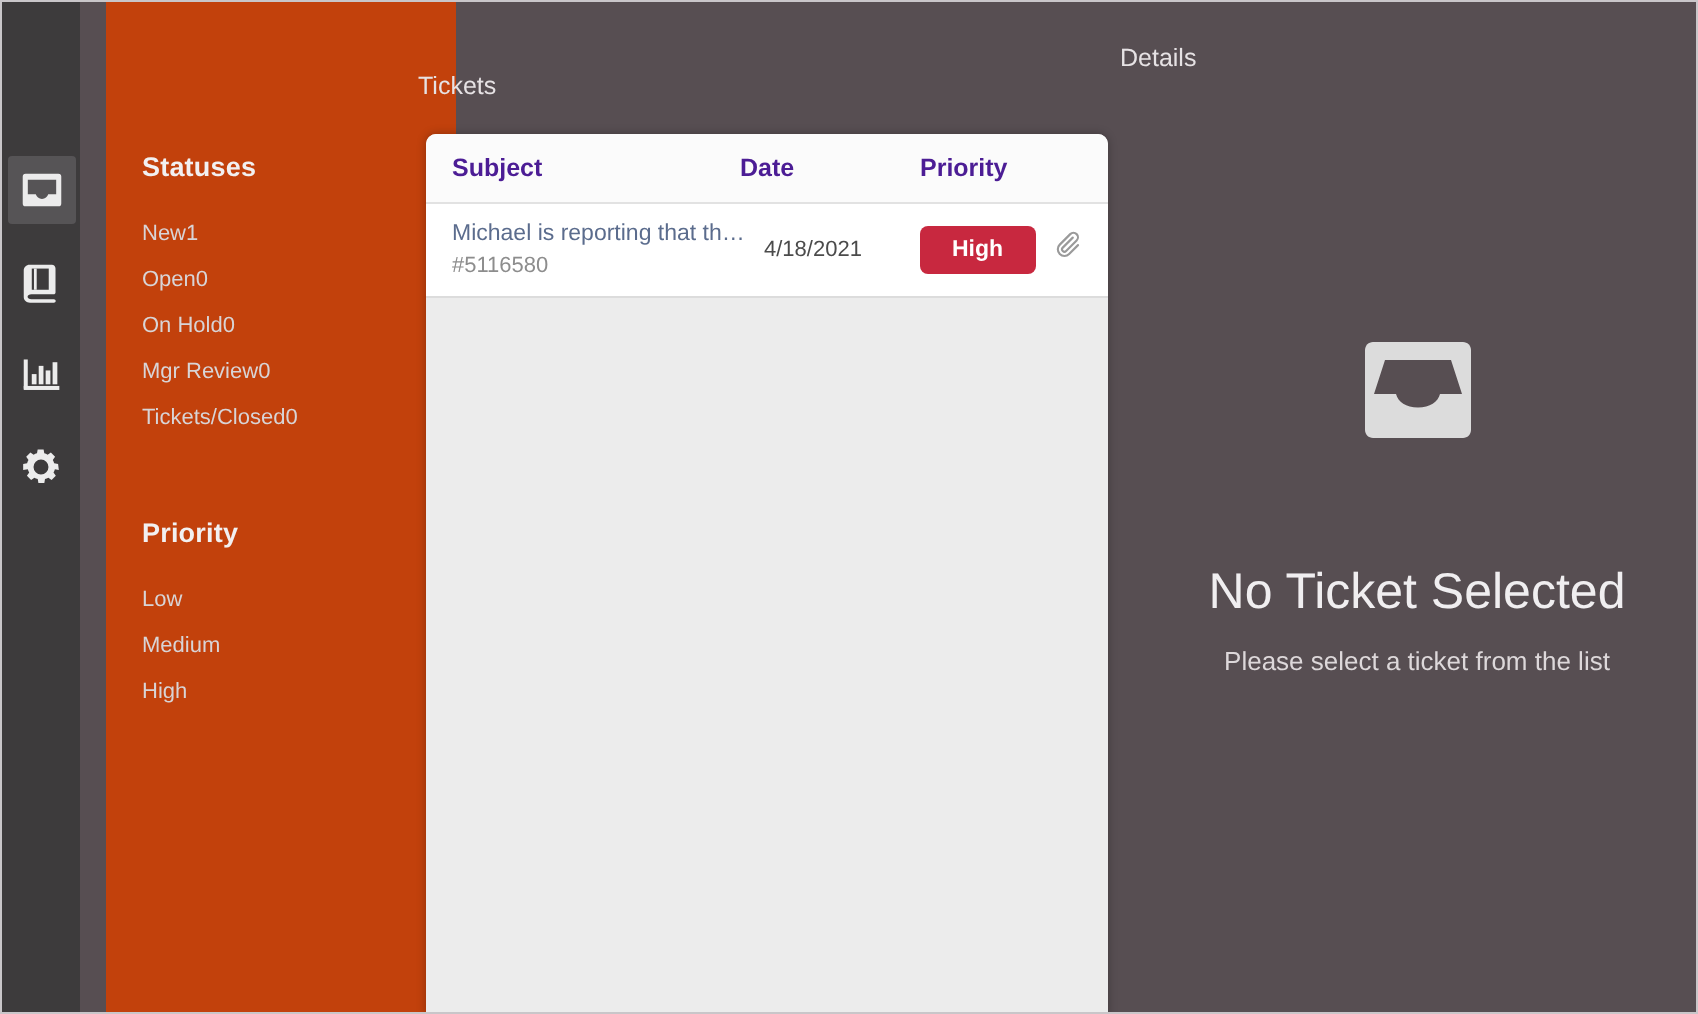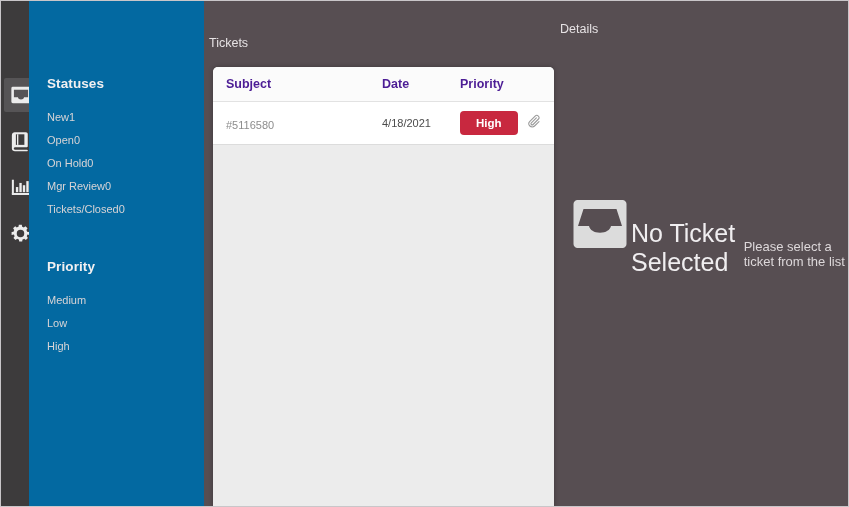--- a/index.html
+++ b/index.html
@@ -43,25 +43,25 @@
     cursor: pointer;
   }
   .rail-btn.active {
     background: #565456;
   }
   .rail-btn svg { display: block; }
 
   
   .filters {
     position: absolute;
-    left: 28px;
+    left: 52px;
     top: 0;
     width: 175px;
     height: 100%;
-    background: #0369a1;
+    background: #c2410c;
     box-sizing: border-box;
     padding: 75px 18px 0 18px;
   }
   .filter-title {
     color: #f2f0f1;
     font-size: 13.5px;
     font-weight: bold;
     margin-bottom: 14px;
     letter-spacing: .1px;
   }
@@ -109,21 +109,21 @@
     padding: 0 10px 0 13px;
     box-sizing: border-box;
     border-bottom: 1px solid #e2e2e2;
   }
   .list-head .h {
     color: #4c1d95;
     font-size: 12.5px;
     font-weight: bold;
   }
   .h-subject { flex: 1; }
-  .h-date { width: 78px; text-align: left; }
+  .h-date { width: 90px; text-align: left; }
   .h-priority { width: 84px; text-align: left; }
 
   .ticket-row {
     display: flex;
     align-items: center;
     background: #ffffff;
     padding: 9px 10px 9px 13px;
     box-sizing: border-box;
     border-bottom: 1px solid #dcdcdc;
     cursor: pointer;
@@ -168,21 +168,21 @@
   }
 
   
   .details {
     position: absolute;
     left: 553px;
     top: 0;
     right: 0;
     bottom: 0;
     display: flex;
-    flex-direction: row;
+    flex-direction: column;
     align-items: center;
     justify-content: center;
     padding-left: 15px;
   }
   .empty-icon { margin-bottom: 56px; }
   .empty-title {
     color: #f0eef0;
     font-size: 25px;
     font-weight: normal;
     margin: 0 0 12px 0;
@@ -255,42 +255,43 @@
       <span class="count">0</span>
     </div>
     <div class="filter-row">
       <span>Tickets/Closed</span>
       <span class="count">0</span>
     </div>
 
     <div class="filter-title second">Priority</div>
 
     <div class="filter-row">
+      <span>Low</span>
+    </div>
+    <div class="filter-row">
       <span>Medium</span>
-    </div>
-    <div class="filter-row">
-      <span>Low</span>
     </div>
     <div class="filter-row">
       <span>High</span>
     </div>
   </div>
 
   <div class="col-caption" id="tickets-caption">Tickets</div>
   <div class="col-caption" id="details-caption">Details</div>
 
   <div class="list-card">
     <div class="list-head">
       <div class="h h-subject">Subject</div>
       <div class="h h-date">Date</div>
       <div class="h h-priority">Priority</div>
     </div>
 
     <div class="ticket-row">
       <div class="cell-subject">
+        <span class="subject-link">Michael is reporting that th…</span>
         <span class="subject-id">#5116580</span>
       </div>
       <div class="cell-date">4/18/2021</div>
       <div class="cell-priority">
         <span class="badge">High</span>
       </div>
       <div class="cell-clip">
         <span>
           <svg width="15" height="15" viewBox="0 0 24 24">
             <path d="M16.6 6.1l-8 8a1.9 1.9 0 0 0 2.7 2.7l8.4-8.4a3.6 3.6 0 0 0-5.1-5.1l-8.4 8.4a5.3 5.3 0 0 0 7.5 7.5l7.1-7.1" fill="none" stroke="#9a9a9a" stroke-width="1.7" stroke-linecap="round"></path>

